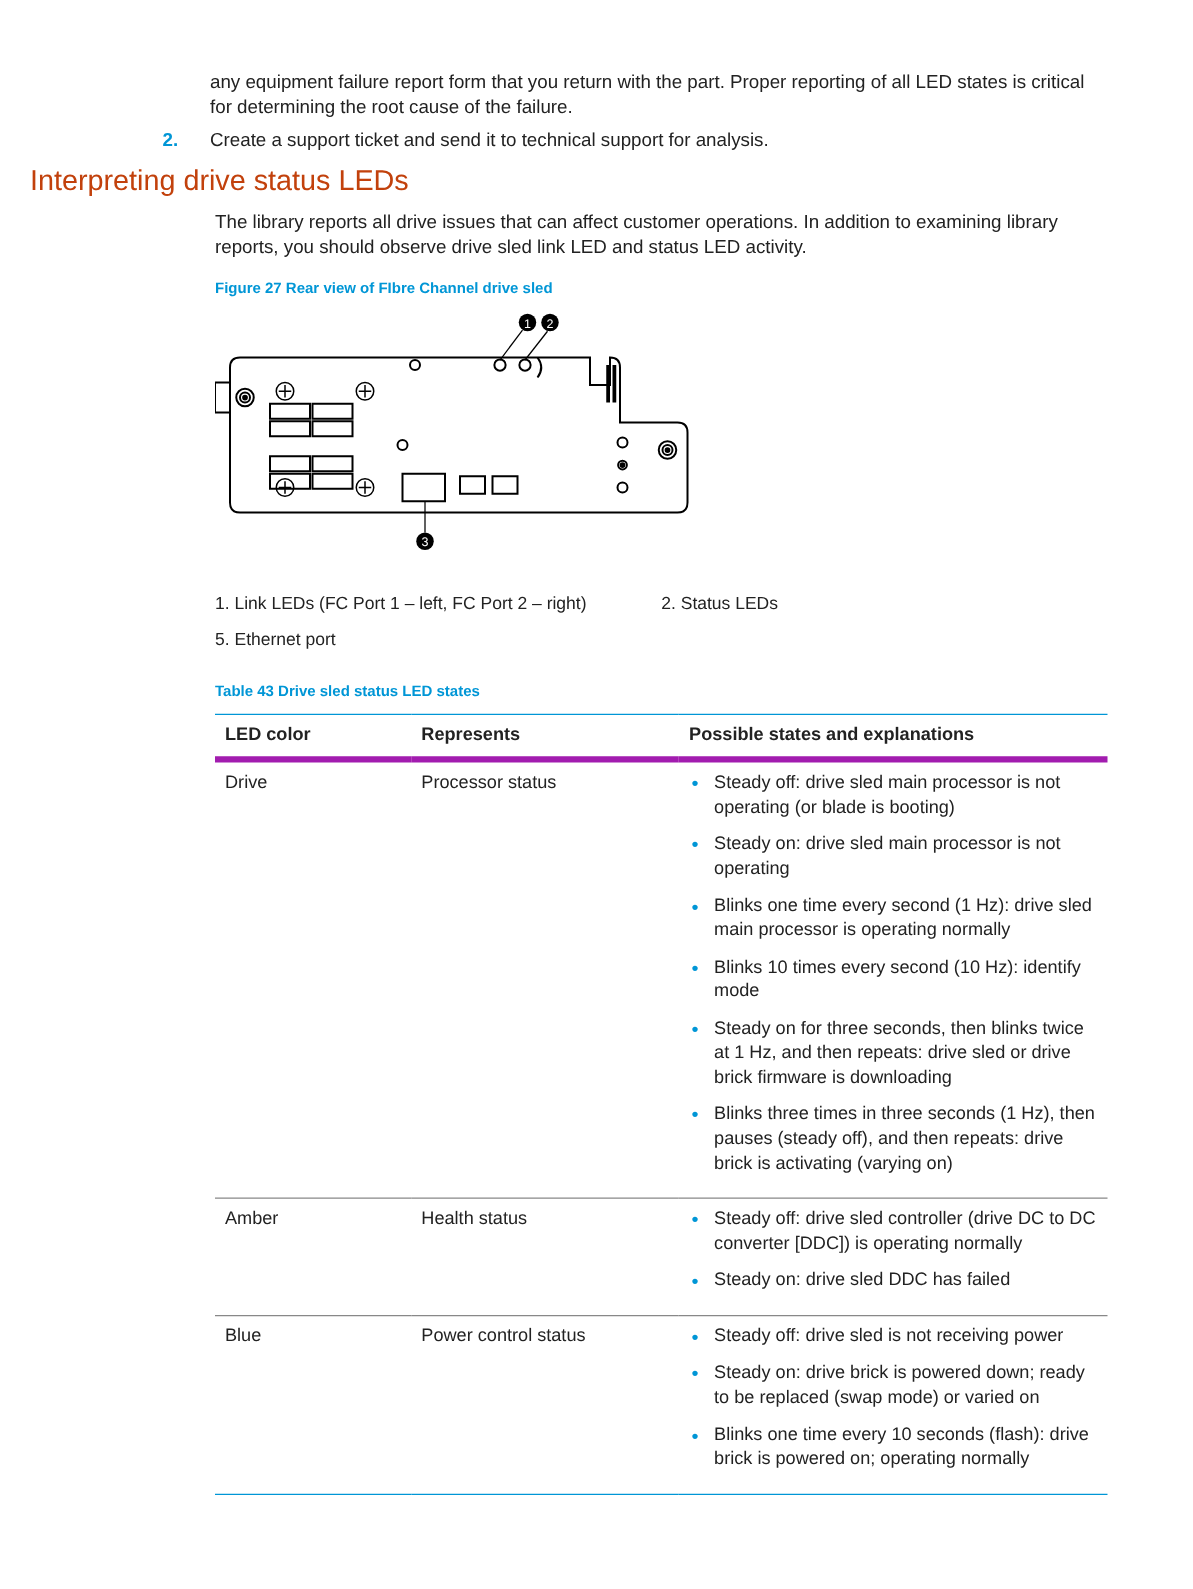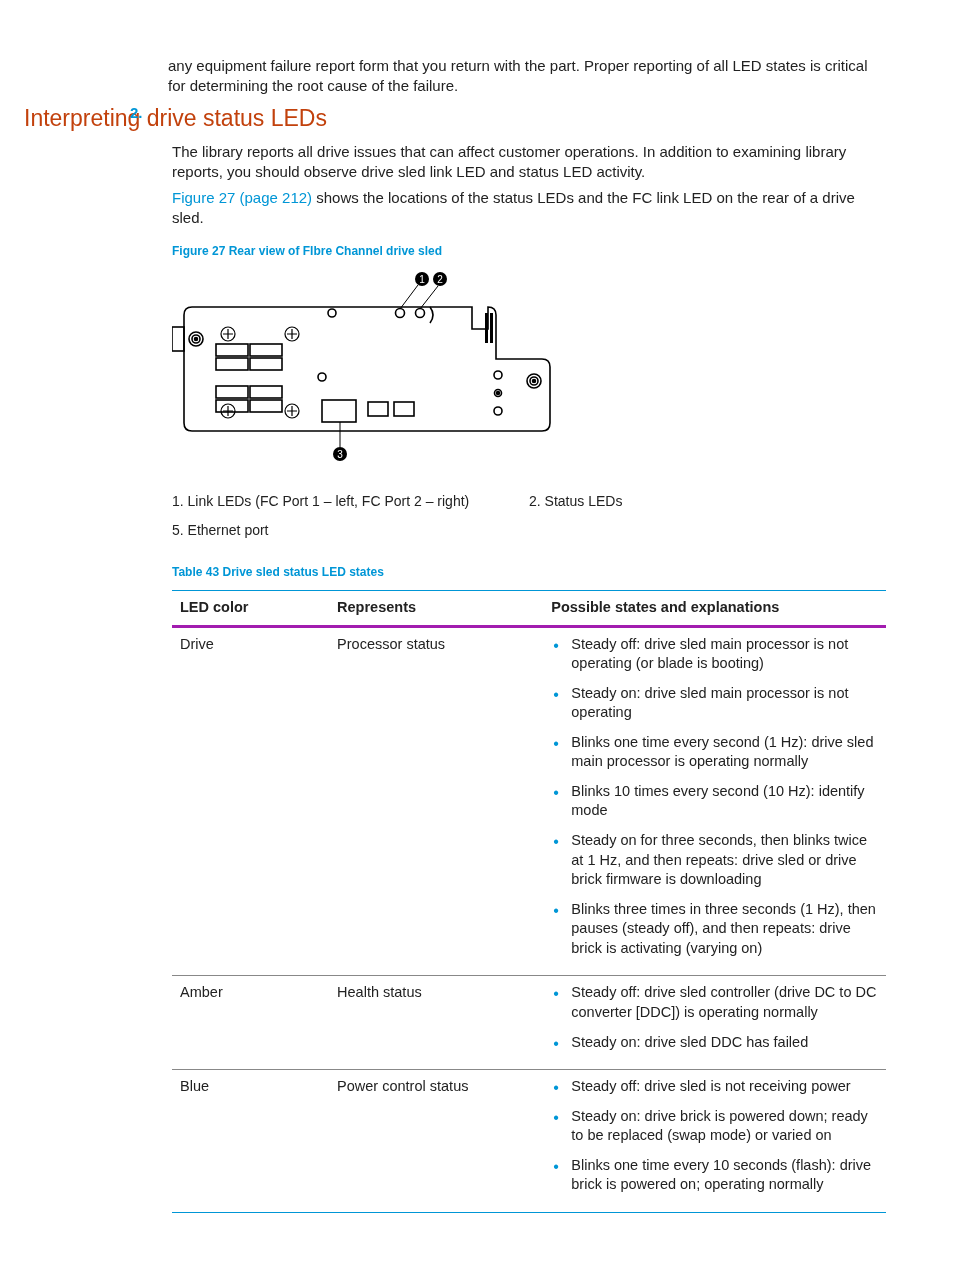--- a/index.html
+++ b/index.html
@@ -18,45 +18,43 @@
   ol.num-list li { position: relative; margin-bottom: 4px; }
   ol.num-list li .num { position: absolute; left: -38px; top: 0; color: #0096d6; font-weight: bold; }
   h2.section { font-family: Arial, sans-serif; font-weight: 400; font-size: 23px; color: #c2410c; margin: 6px 0 8px -44px; }
   .content { padding-left: 104px; }
   a.link { color: #0096d6; text-decoration: none; }
   .fig-title, .tbl-title { color: #0096d6; font-weight: bold; font-size: 12px; margin: 14px 0 10px 0; }
   .diagram { margin-bottom: 18px; }
   .legend { display: flex; flex-wrap: wrap; font-size: 14px; margin-bottom: 14px; align-items: flex-end; }
   .legend div { width: 50%; margin-bottom: 10px; }
   table.data { border-collapse: collapse; width: 100%; font-size: 14.5px; }
-  table.data th { text-align: left; font-weight: bold; padding: 7px 8px; border-top: 1.5px solid #0096d6; border-bottom: 3px solid #a21caf; }
+  table.data th { text-align: left; font-weight: bold; padding: 7px 8px; border-top: 1.5px solid #0096d6; border-bottom: 5px solid #a21caf; }
   table.data td { vertical-align: top; padding: 7px 8px; border-bottom: 1px solid #888; }
   table.data tr:last-child td { border-bottom: 1.5px solid #0096d6; }
   ul.cell-list { list-style: none; padding-left: 16px; }
   ul.cell-list li { position: relative; margin-bottom: 10px; padding-left: 4px; }
   ul.cell-list li::before { content: "•"; color: #0096d6; position: absolute; left: -14px; top: 0; font-size: 16px; }
 </style>
 </head>
 <body>
 
 <p class="hang body-p">any equipment failure report form that you return with the part. Proper reporting of all LED states is critical for determining the root cause of the failure.</p>
 
 <ol class="num-list">
   <li>
     <span class="num">2.</span>
+    <span>Create a support ticket and send it to technical support for analysis.</span>
   </li>
 </ol>
 
 <h2 class="section">Interpreting drive status LEDs</h2>
 
 <div class="content">
   <p class="body-p">The library reports all drive issues that can affect customer operations. In addition to examining library reports, you should observe drive sled link LED and status LED activity.</p>
-  <p class="body-p">
-    <a class="link">Figure 27 (page 212)</a><span> shows the locations of the status LEDs and the FC link LED on the rear of a drive sled.</span>
-  </p>
 
   <div class="fig-title">Figure 27 Rear view of FIbre Channel drive sled</div>
 
   <div class="diagram">
     <svg width="390" height="200" viewBox="0 0 390 200">
       <g fill="none" stroke="#000" stroke-width="1.6">
 
         <path d="M 12 60 L 12 46 Q 12 38 20 38 L 300 38 L 300 60 L 316 60 L 316 38 Q 324 38 324 46 L 324 90 L 370 90 Q 378 90 378 98 L 378 154 Q 378 162 370 162 L 20 162 Q 12 162 12 154 L 12 60 Z"></path>
 
         <rect x="0" y="58" width="12" height="24"></rect>

